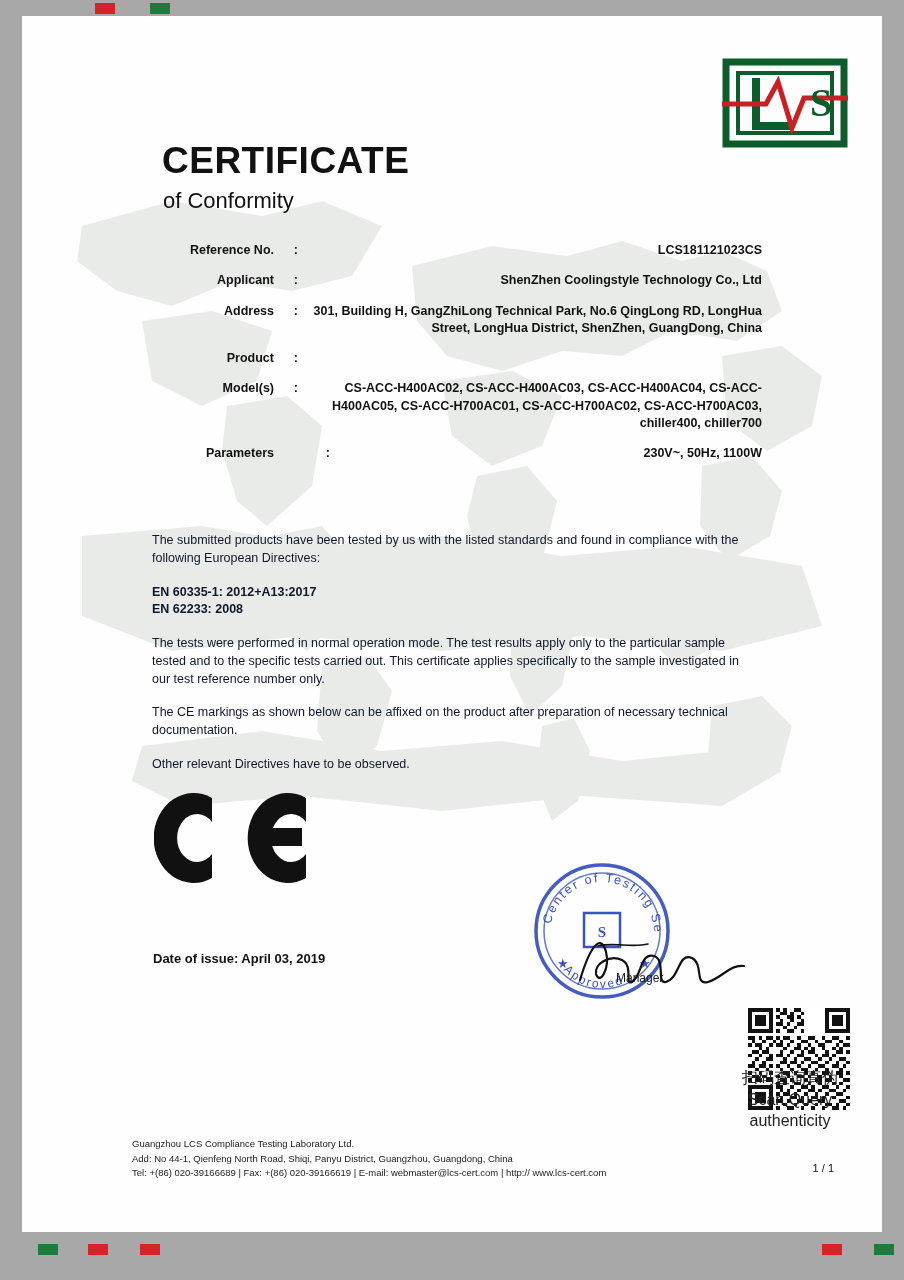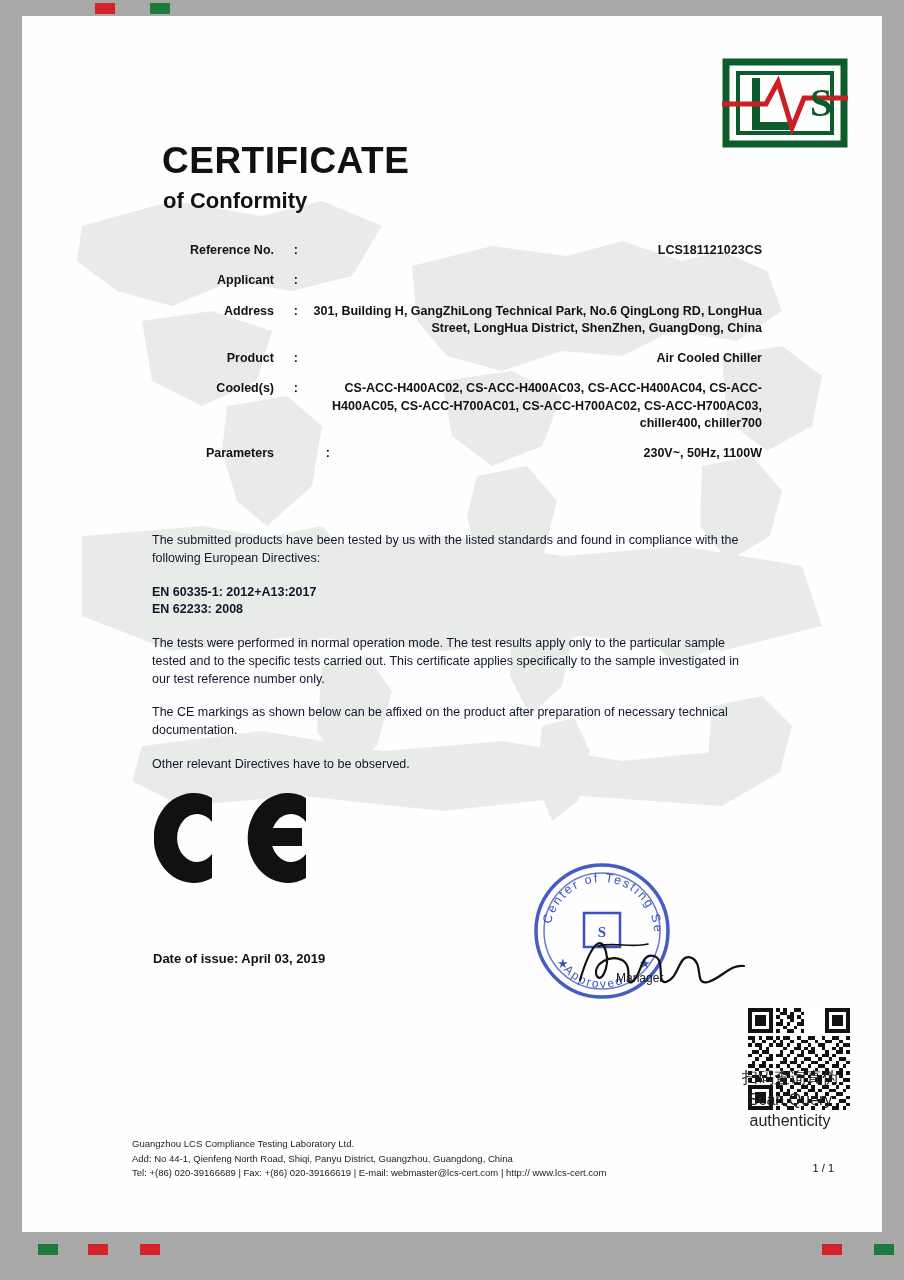--- a/index.html
+++ b/index.html
@@ -74,21 +74,21 @@
     top: 128;
     font-size: 37px;
     font-weight: bold;
     letter-spacing: 0.5px;
     color: #111;
   }
   .subtitle {
     position: absolute;
     left: 141px;
     font-size: 22px;
-    font-weight: bold;
+    font-weight: normal;
     color: #111;
   }
 
   
   .fields {
     position: absolute;
     left: 130px;
     top: 226px;
     width: 610px;
     font-size: 12.5px;
@@ -262,33 +262,33 @@
 
     <div class="fields">
       <div class="field-row">
         <div class="field-label">Reference No.</div>
         <div class="field-colon">:</div>
         <div class="field-value">LCS181121023CS</div>
       </div>
       <div class="field-row">
         <div class="field-label">Applicant</div>
         <div class="field-colon">:</div>
+        <div class="field-value">ShenZhen Coolingstyle Technology Co., Ltd</div>
       </div>
       <div class="field-row">
         <div class="field-label">Address</div>
         <div class="field-colon">:</div>
         <div class="field-value">301, Building H, GangZhiLong Technical Park, No.6 QingLong RD, LongHua Street, LongHua District, ShenZhen, GuangDong, China</div>
       </div>
       <div class="field-row">
         <div class="field-label">Product</div>
         <div class="field-colon">:</div>
-        <div class="field-value">Air Cooled Chiller</div>
       </div>
       <div class="field-row">
-        <div class="field-label">Cooled(s)</div>
+        <div class="field-label">Model(s)</div>
         <div class="field-colon">:</div>
         <div class="field-value">CS-ACC-H400AC02, CS-ACC-H400AC03, CS-ACC-H400AC04, CS-ACC-H400AC05, CS-ACC-H700AC01, CS-ACC-H700AC02, CS-ACC-H700AC03, chiller400, chiller700</div>
       </div>
       <div class="field-row" style="margin-top:8px;gap:32px;">
         <div class="field-label">Parameters</div>
         <div class="field-colon">:</div>
         <div class="field-value">230V~, 50Hz, 1100W</div>
       </div>
     </div>
 

